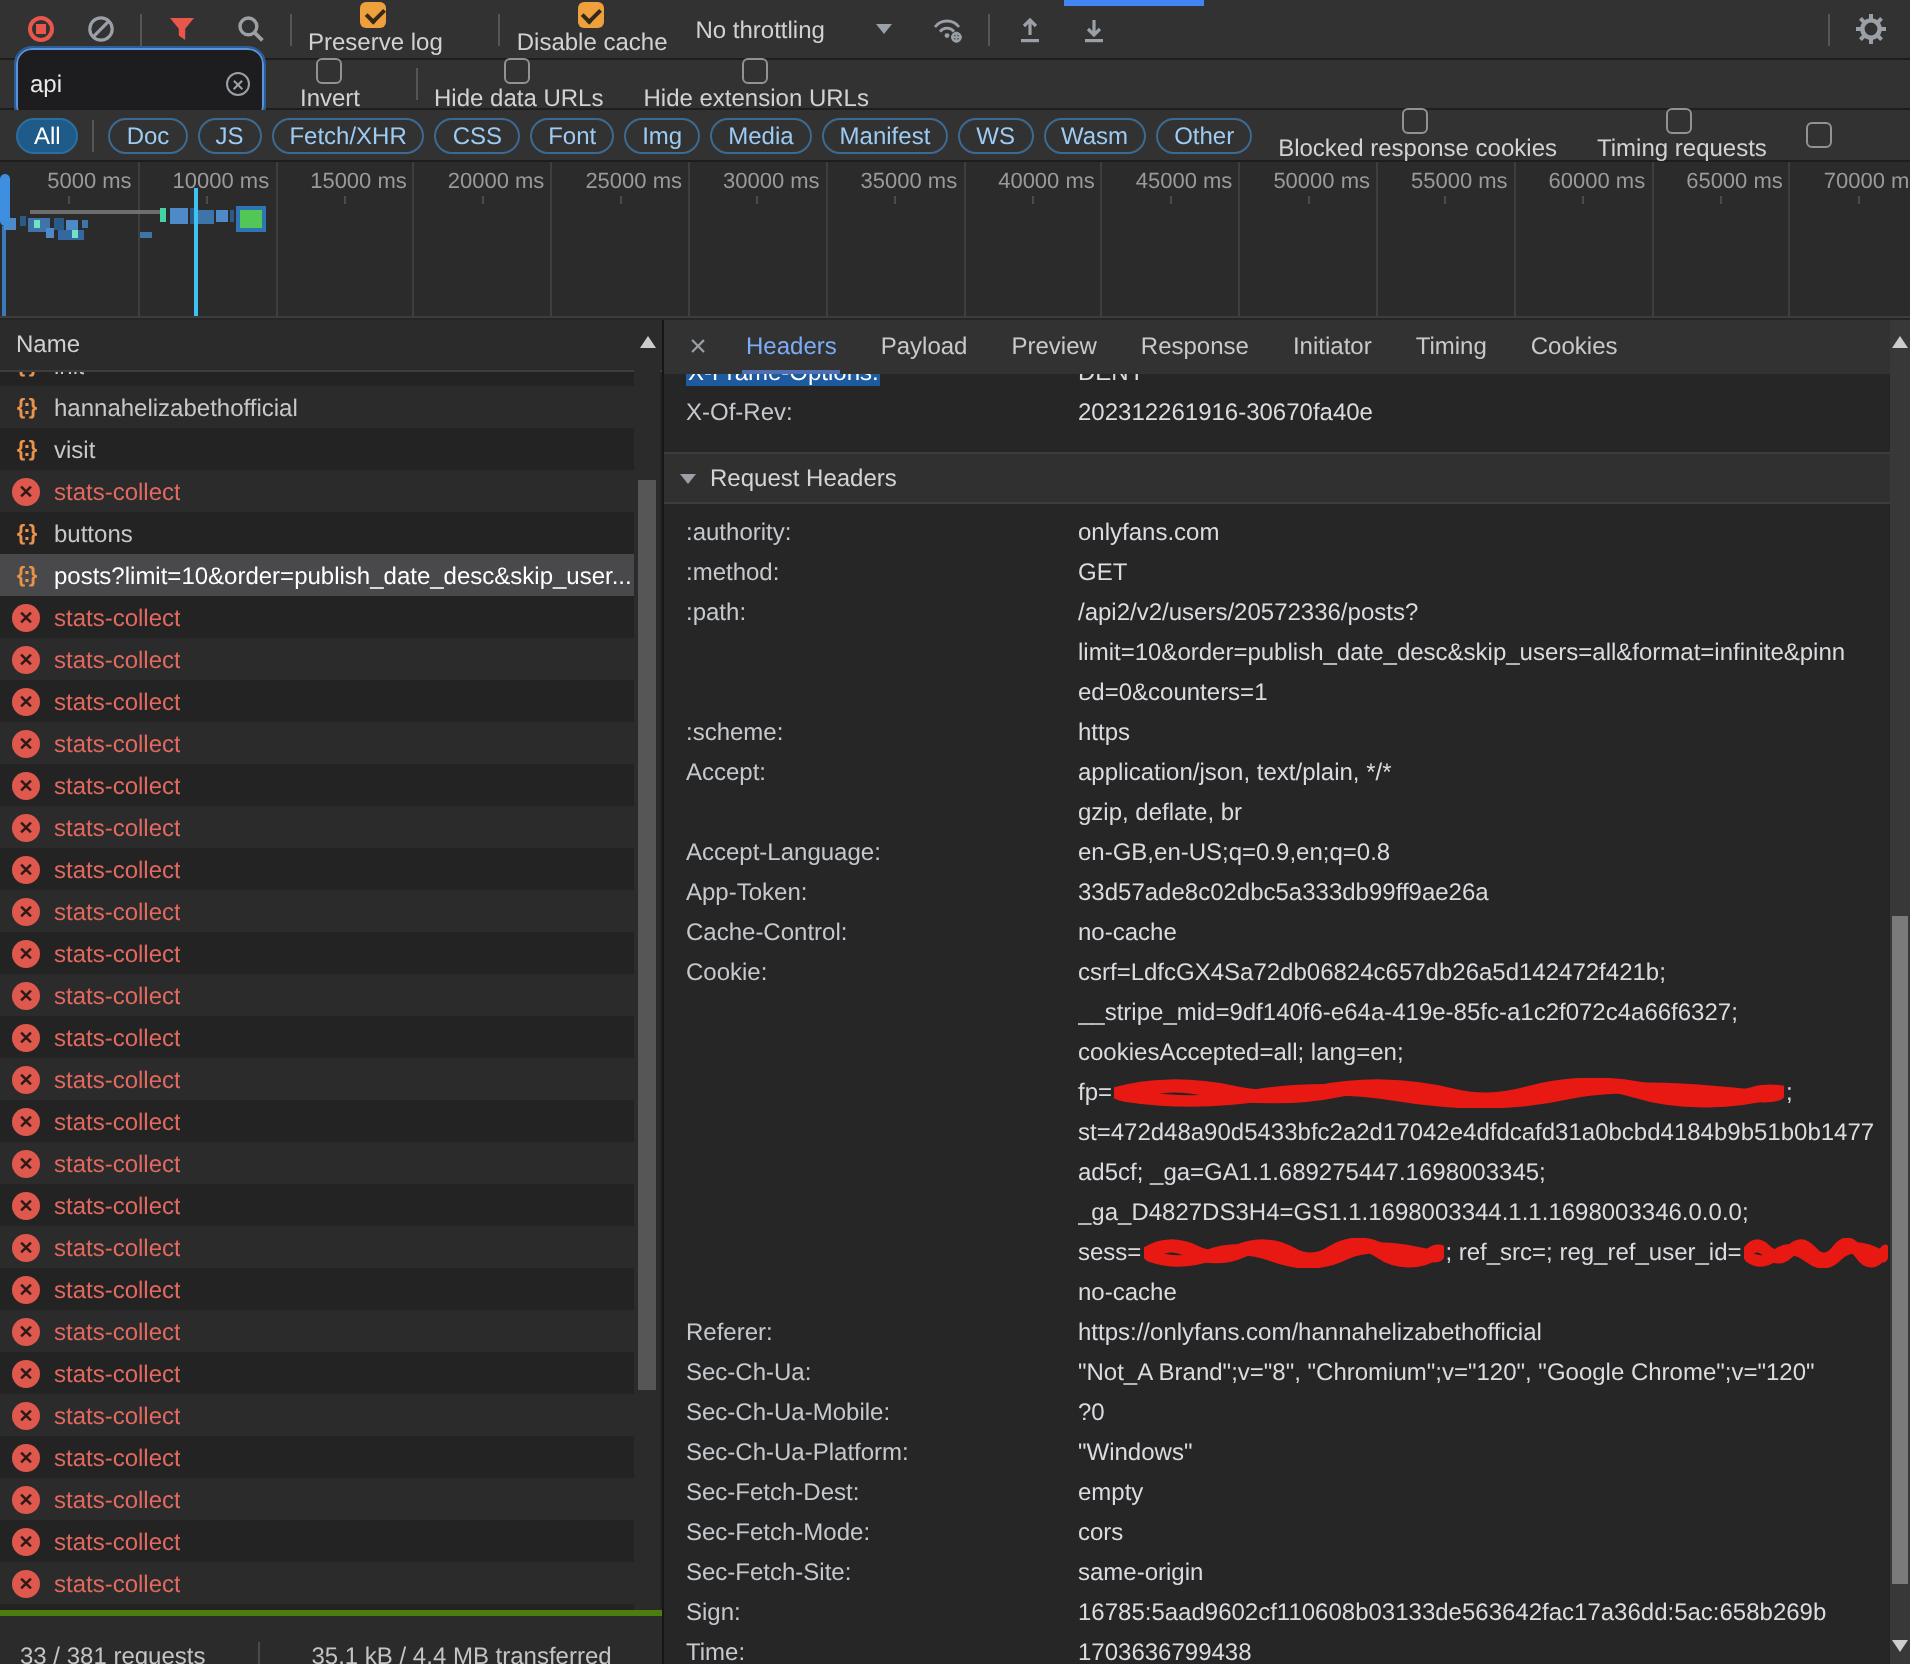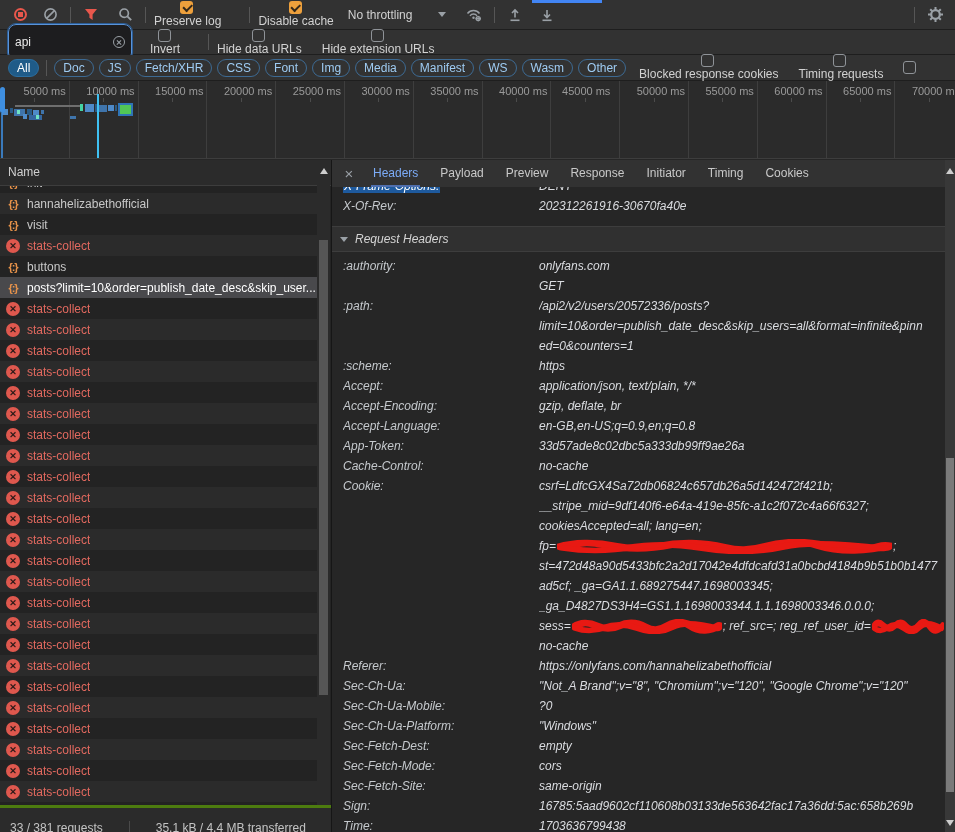--- a/index.html
+++ b/index.html
@@ -96,21 +96,21 @@
   
   .details { position:absolute; left:331px; top:160px; width:614px; height:672px;
     background:#262626; border-left:1px solid #161616; }
   .tabbar { position:absolute; left:0; top:0; width:614px; height:27px;
     background:#323232; display:flex; align-items:center; }
   .tab-close { width:26px; height:27px; display:flex; align-items:center; justify-content:center;
     color:#9aa0a6; font-size:15px; margin-left:4px; }
   .tab { position:relative; padding:0 11px; height:27px; line-height:27px; color:#c9c9c9; white-space:nowrap; }
   .tab.active { color:#7cacf8; }
   .tab.active::after { content:""; position:absolute; left:9px; right:9px; bottom:0; height:2.5px; background:#4f6fae; }
-  .hdr-content { position:absolute; left:0; top:27px; width:614px; height:645px; overflow:hidden;font-style:italic; }
+  .hdr-content { position:absolute; left:0; top:27px; width:614px; height:645px; overflow:hidden; }
   .hdr-clip { position:absolute; left:0; top:0; width:614px; height:9px; overflow:hidden; }
   .hdr-line { position:relative; height:20px; line-height:20px; white-space:nowrap; }
   .hdr-name { position:absolute; left:11px; width:192px; color:#c5c9cd; overflow:hidden; }
   .hdr-val { position:absolute; left:207px; right:2px; color:#dadce0; overflow:hidden; }
   .hdr-clip .hdr-line { margin-top:-11px; }
   .hdr-clip .hdr-name .sel { background:#1e5a9e; color:#fff; padding:0 1px; }
   .hdr-toprow { position:absolute; left:0; top:9px; width:614px; height:20px; }
   .sect-border { position:absolute; left:0; top:39px; width:614px; height:1px; background:#3d3d3d; }
   .sect-band { position:absolute; left:0; top:40px; width:614px; height:25px; background:#303030;
     border-bottom:1px solid #3d3d3d; display:flex; align-items:center; padding-left:8px; color:#d4d4d4; }
@@ -287,21 +287,21 @@
       <div class="tl-divider" style="left: 412.8px;"></div>
       <div class="tl-label" style="left: 349.8px;">30000 ms</div>
       <div class="tl-tick" style="left: 378.4px;"></div>
       <div class="tl-divider" style="left: 481.6px;"></div>
       <div class="tl-label" style="left: 418.6px;">35000 ms</div>
       <div class="tl-tick" style="left: 447.2px;"></div>
       <div class="tl-divider" style="left: 550.4px;"></div>
       <div class="tl-label" style="left: 487.4px;">40000 ms</div>
       <div class="tl-tick" style="left: 516px;"></div>
       <div class="tl-divider" style="left: 619.2px;"></div>
-      <div class="tl-label" style="left: 556.2px; text-align: center;">45000 ms</div>
+      <div class="tl-label" style="left: 556.2px;">45000 ms</div>
       <div class="tl-tick" style="left: 584.8px;"></div>
       <div class="tl-divider" style="left: 688px;"></div>
       <div class="tl-label" style="left: 625px;">50000 ms</div>
       <div class="tl-tick" style="left: 653.6px;"></div>
       <div class="tl-divider" style="left: 756.8px;"></div>
       <div class="tl-label" style="left: 693.8px;">55000 ms</div>
       <div class="tl-tick" style="left: 722.4px;"></div>
       <div class="tl-divider" style="left: 825.6px;"></div>
       <div class="tl-label" style="left: 762.6px;">60000 ms</div>
       <div class="tl-tick" style="left: 791.2px;"></div>
@@ -501,20 +501,21 @@
       <div class="sect-band">
         <span class="tri-down"></span>
         <span>Request Headers</span>
       </div>
       <div class="hdr-rows" id="hdrRows">
           <div class="hdr-line">
             <span class="hdr-name">:authority:</span>
             <span class="hdr-val">onlyfans.com</span>
           </div>
           <div class="hdr-line">
+            <span class="hdr-name">:method:</span>
             <span class="hdr-val">GET</span>
           </div>
           <div class="hdr-line">
             <span class="hdr-name">:path:</span>
             <span class="hdr-val">/api2/v2/users/20572336/posts?</span>
           </div>
           <div class="hdr-line">
             <span class="hdr-val">limit=10&amp;order=publish_date_desc&amp;skip_users=all&amp;format=infinite&amp;pinn</span>
           </div>
           <div class="hdr-line">
@@ -522,21 +523,20 @@
           </div>
           <div class="hdr-line">
             <span class="hdr-name">:scheme:</span>
             <span class="hdr-val">https</span>
           </div>
           <div class="hdr-line">
             <span class="hdr-name">Accept:</span>
             <span class="hdr-val">application/json, text/plain, */*</span>
           </div>
           <div class="hdr-line">
-            <span class="hdr-name">Accept-Encoding:</span>
             <span class="hdr-val">gzip, deflate, br</span>
           </div>
           <div class="hdr-line">
             <span class="hdr-name">Accept-Language:</span>
             <span class="hdr-val">en-GB,en-US;q=0.9,en;q=0.8</span>
           </div>
           <div class="hdr-line">
             <span class="hdr-name">App-Token:</span>
             <span class="hdr-val">33d57ade8c02dbc5a333db99ff9ae26a</span>
           </div>

